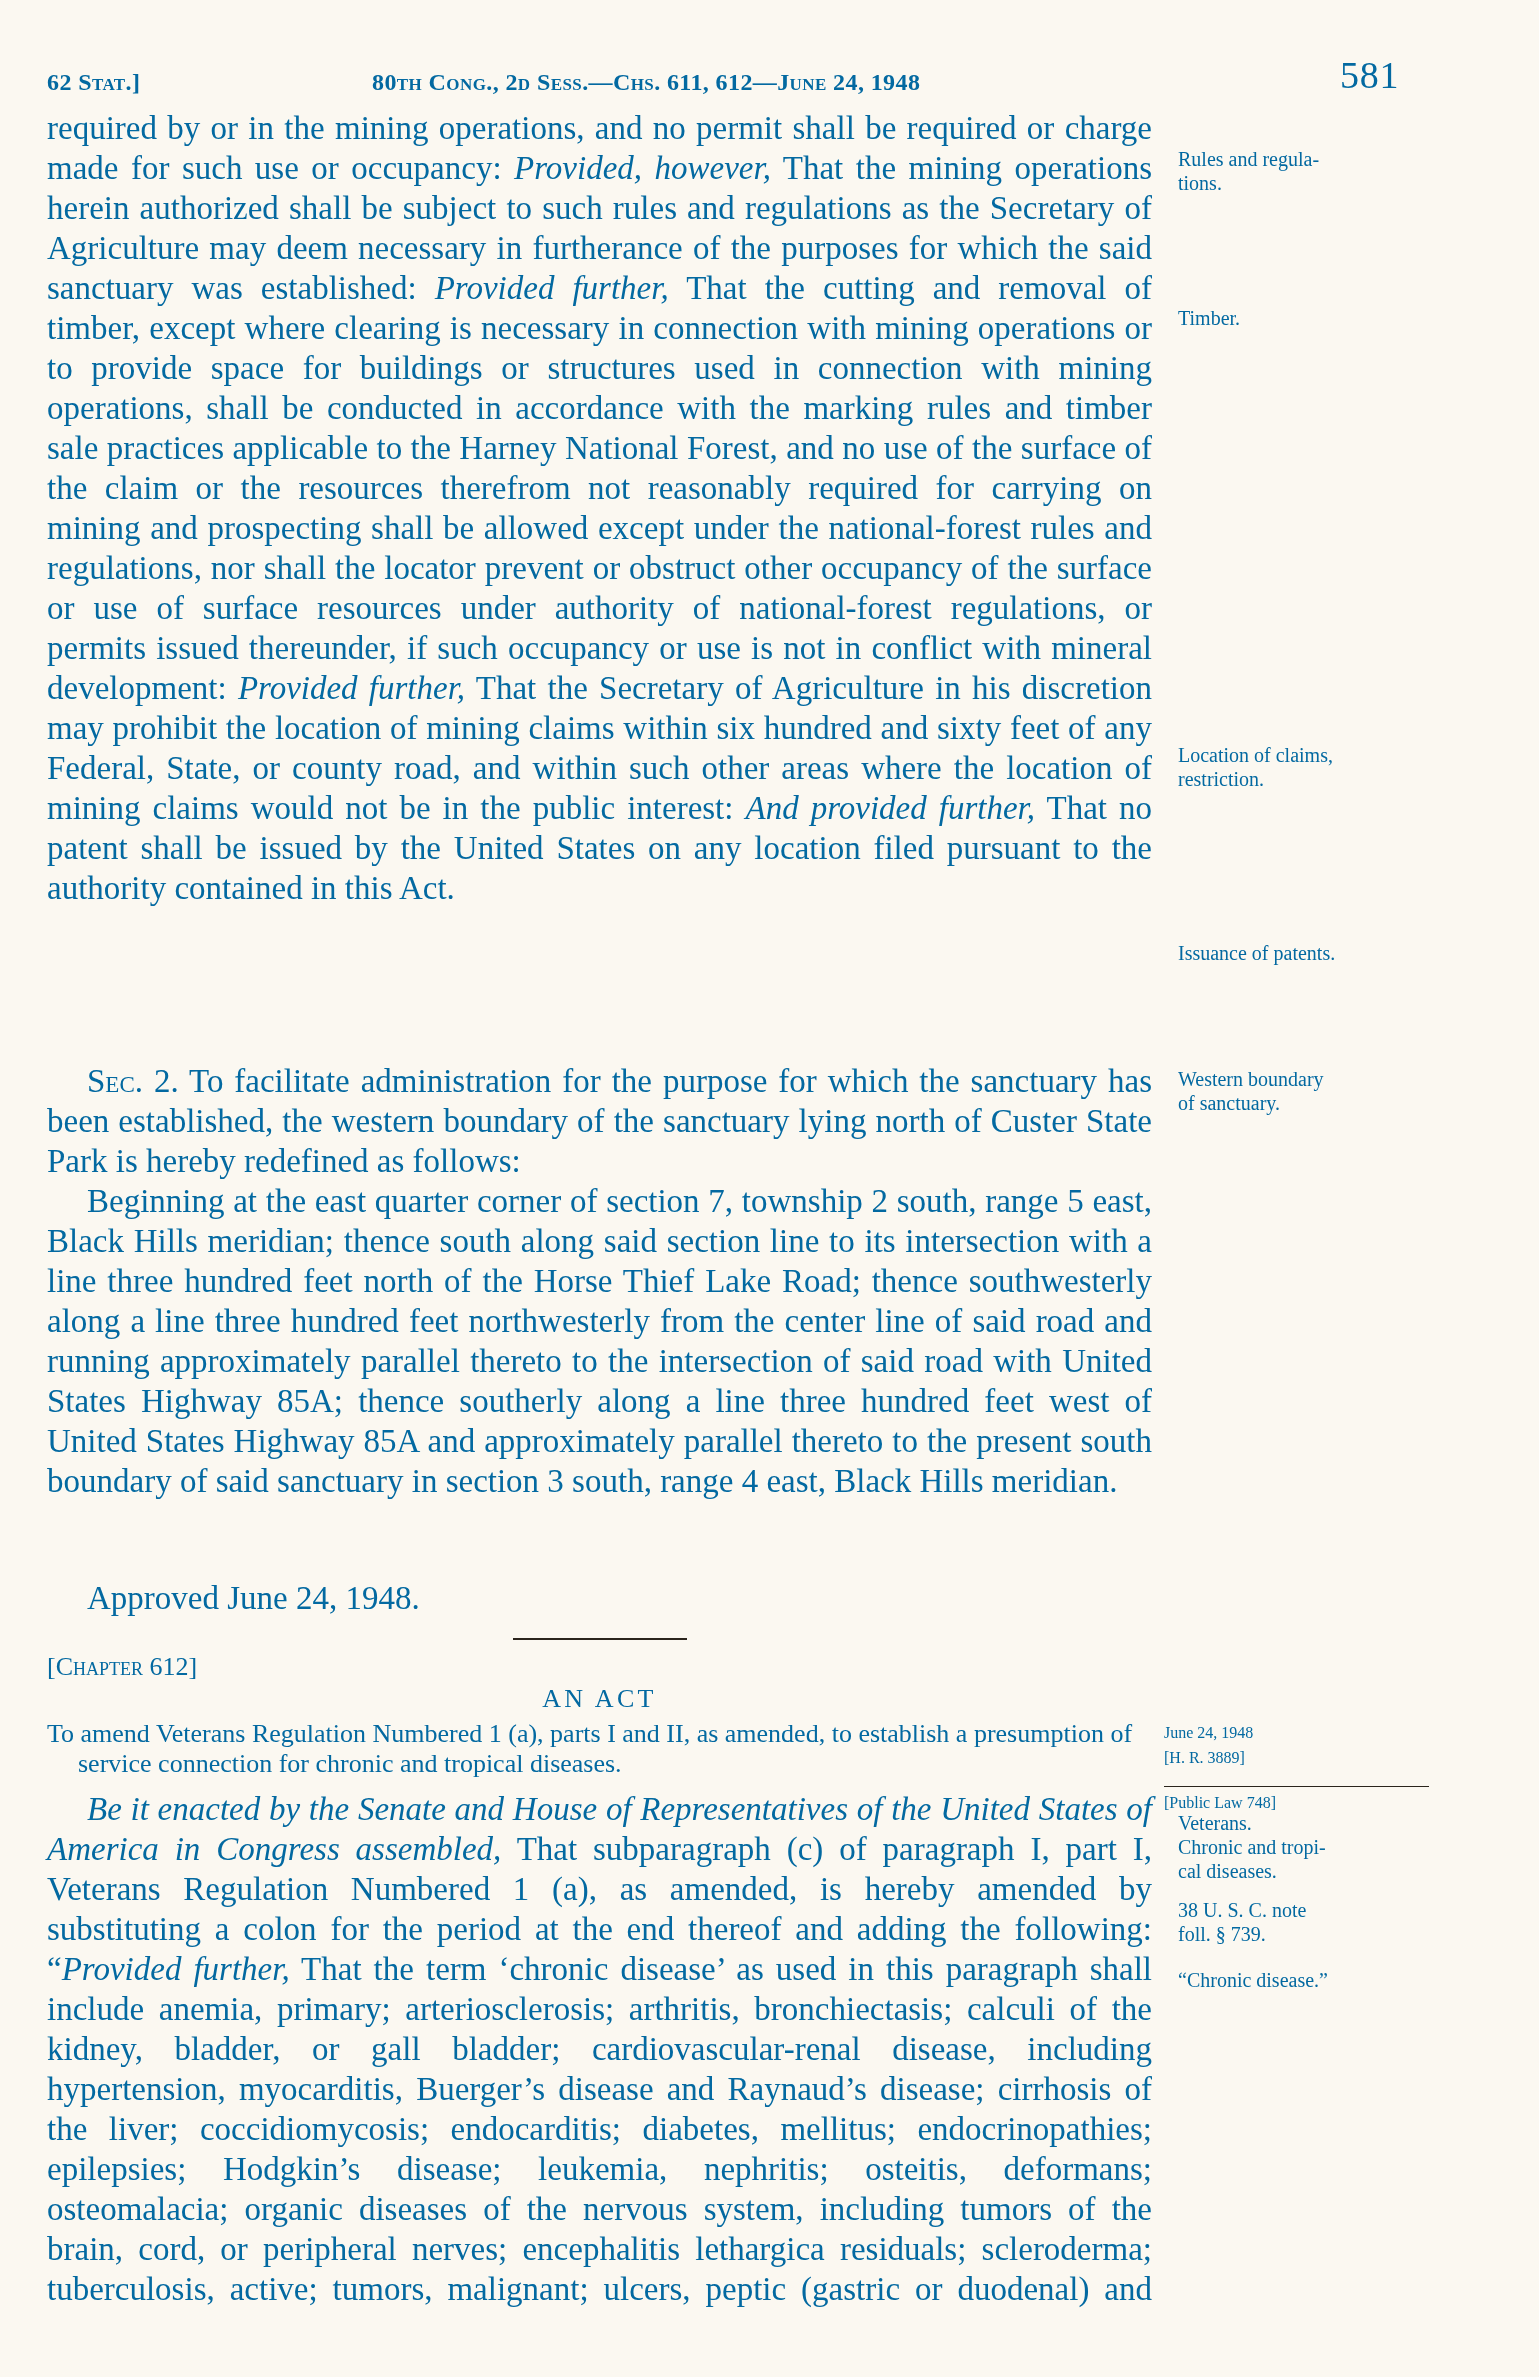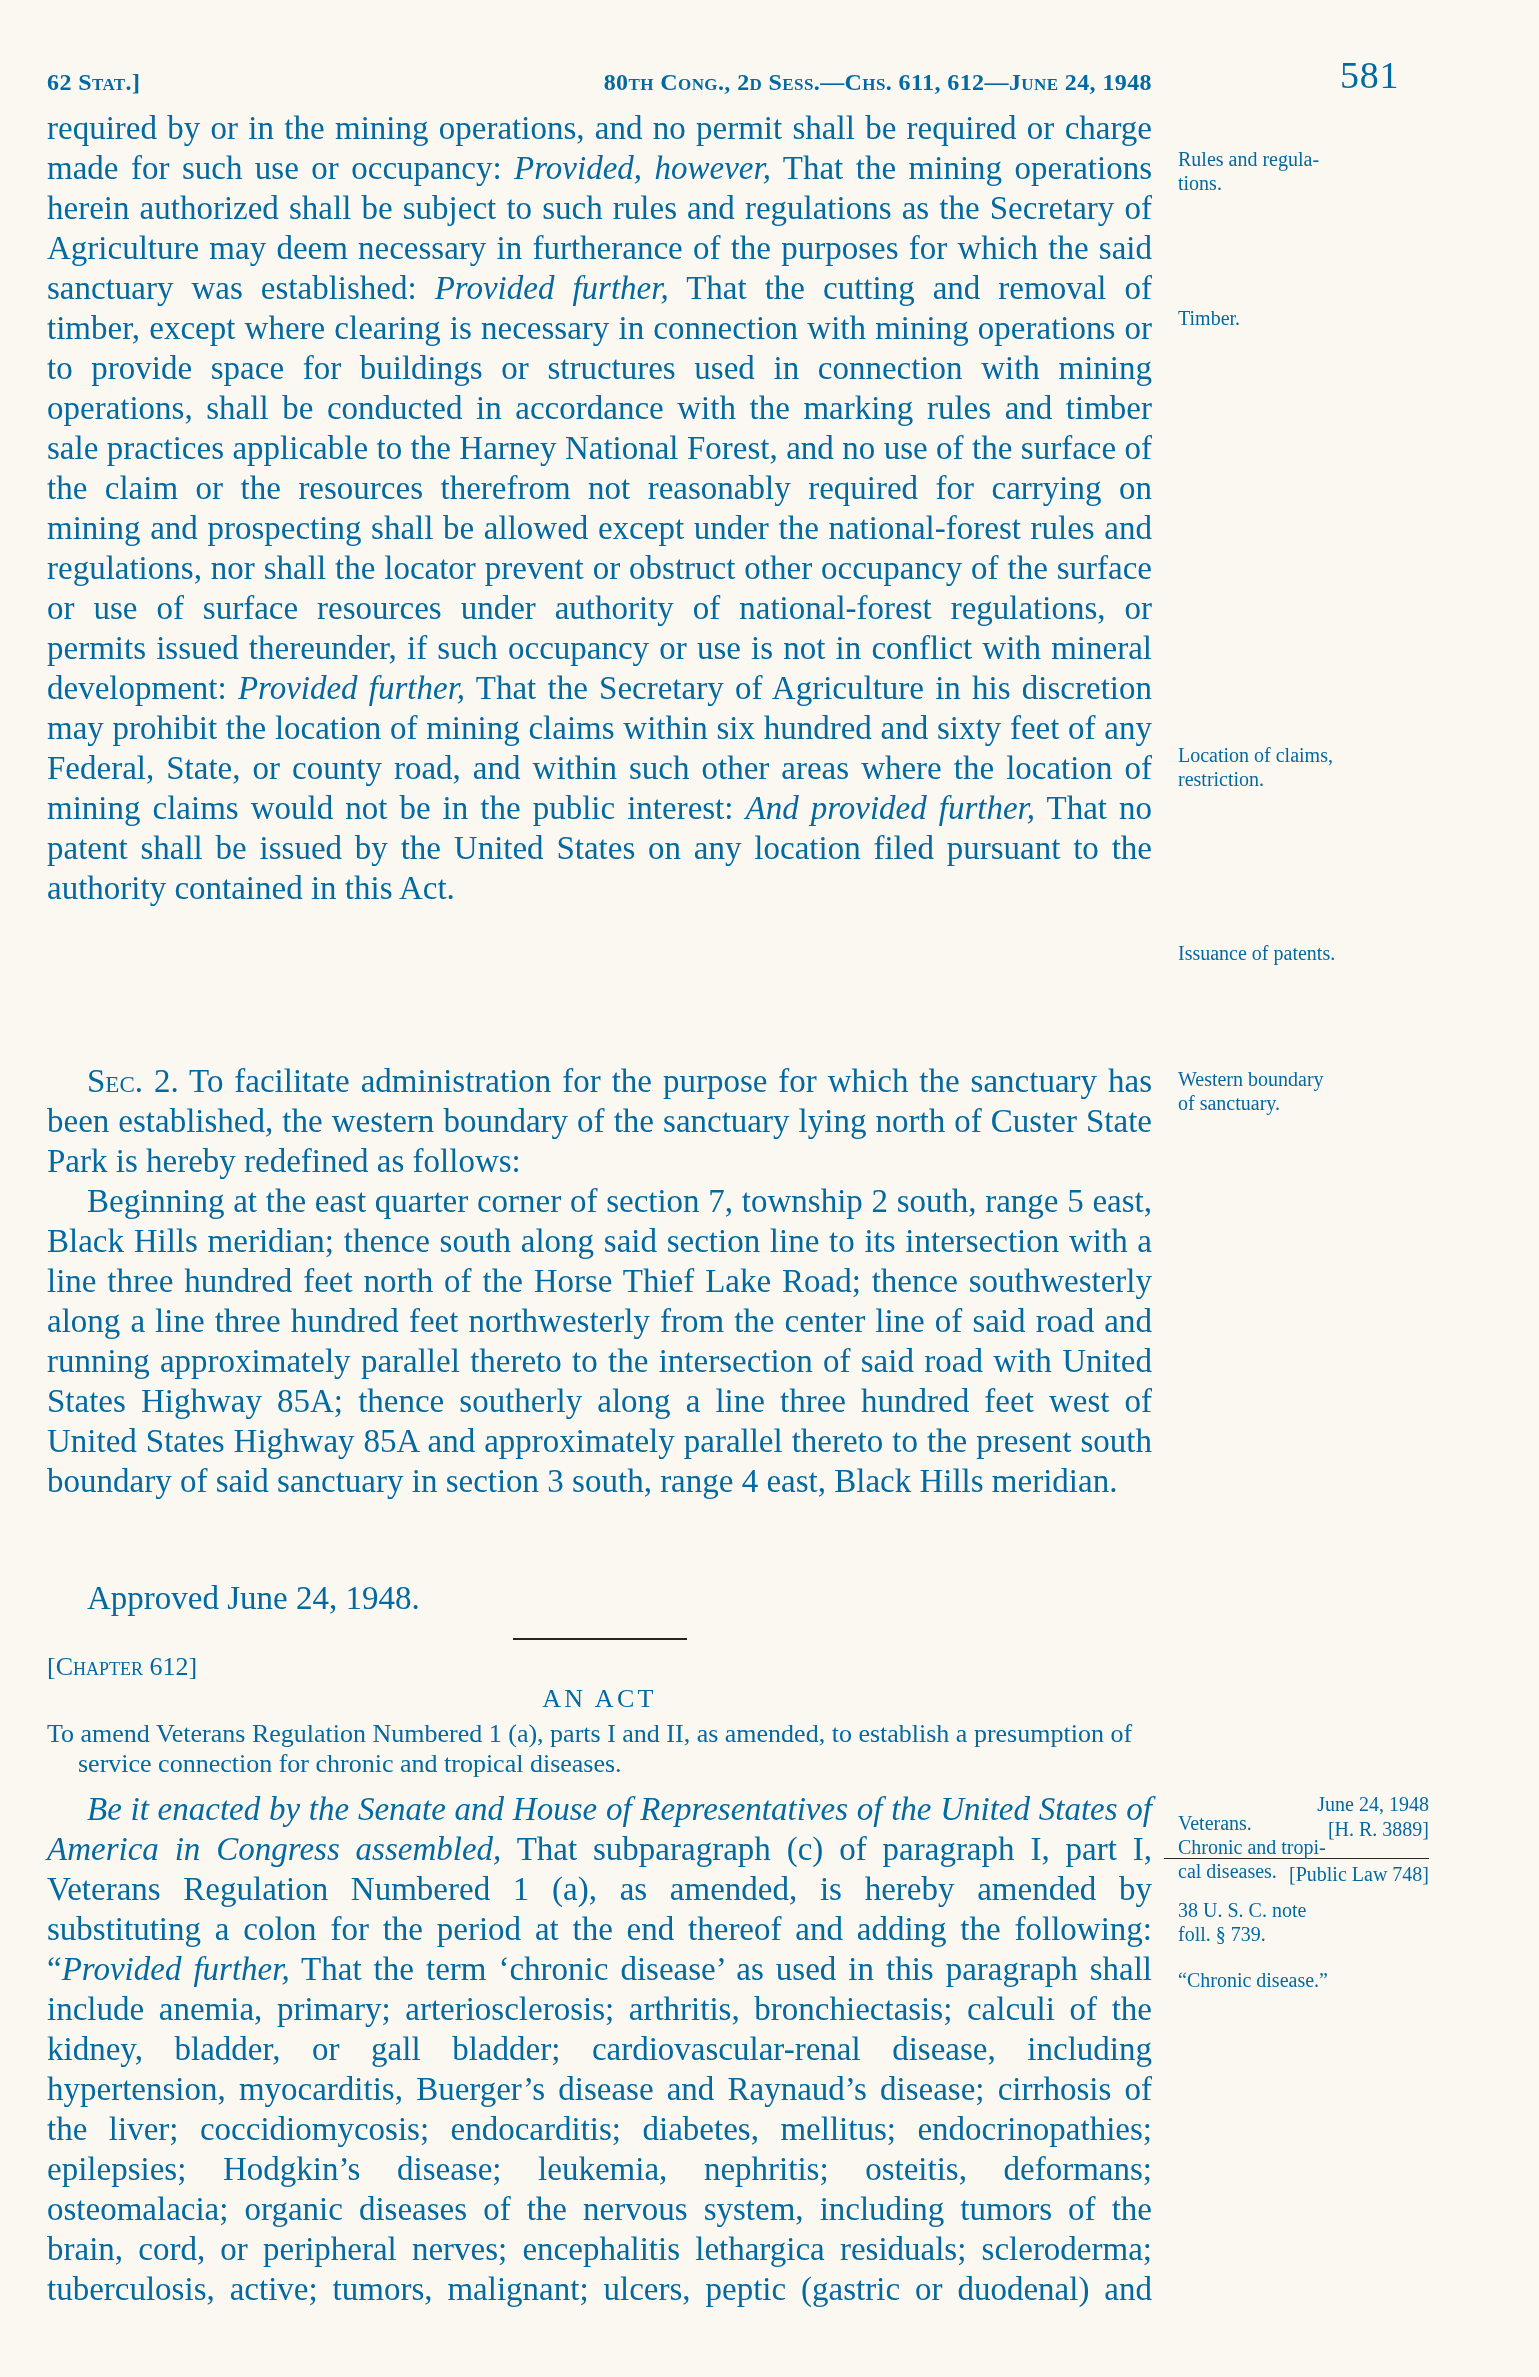--- a/index.html
+++ b/index.html
@@ -25,21 +25,21 @@
     width: 1105px;
     display: flex;
     align-items: baseline;
     font-weight: bold;
     font-variant: small-caps;
     font-size: 24px;
     letter-spacing: 0.4px;
     white-space: nowrap;
   }
   .h-left { white-space: nowrap; }
-  .h-center { flex: 1; text-align: right; }
+  .h-center { flex: 1; text-align: center; }
   .h-page {
     position: absolute;
     top: 53px;
     left: 1340px;
     font-size: 38px;
     letter-spacing: 0.8px;
   }
 
   
   .main {
@@ -107,24 +107,24 @@
   #notes-611 .note:nth-child(3) { top: 743px; }
   #notes-611 .note:nth-child(4) { top: 941px; }
   #notes-611 .note:nth-child(5) { top: 1067px; }
   #notes-612 .note:nth-child(1) { top: 1811px; }
   #notes-612 .note:nth-child(2) { top: 1898px; }
   #notes-612 .note:nth-child(3) { top: 1968px; }
 
   .law-meta {
     position: absolute;
     left: 1164px;
-    top: 1792px;
+    top: 1720px;
     width: 265px;
-    text-align: right;
-    font-size: 20px;
+    text-align: left;
+    font-size: 16px;
     line-height: 25px;
   }
   .law-meta .bill { border-bottom: 1.7px solid #2b251d; padding-bottom: 16px; }
   .law-meta .pl   { padding-top: 3.3px; }
 </style>
 </head>
 <body>
 
 <div class="page">
 

